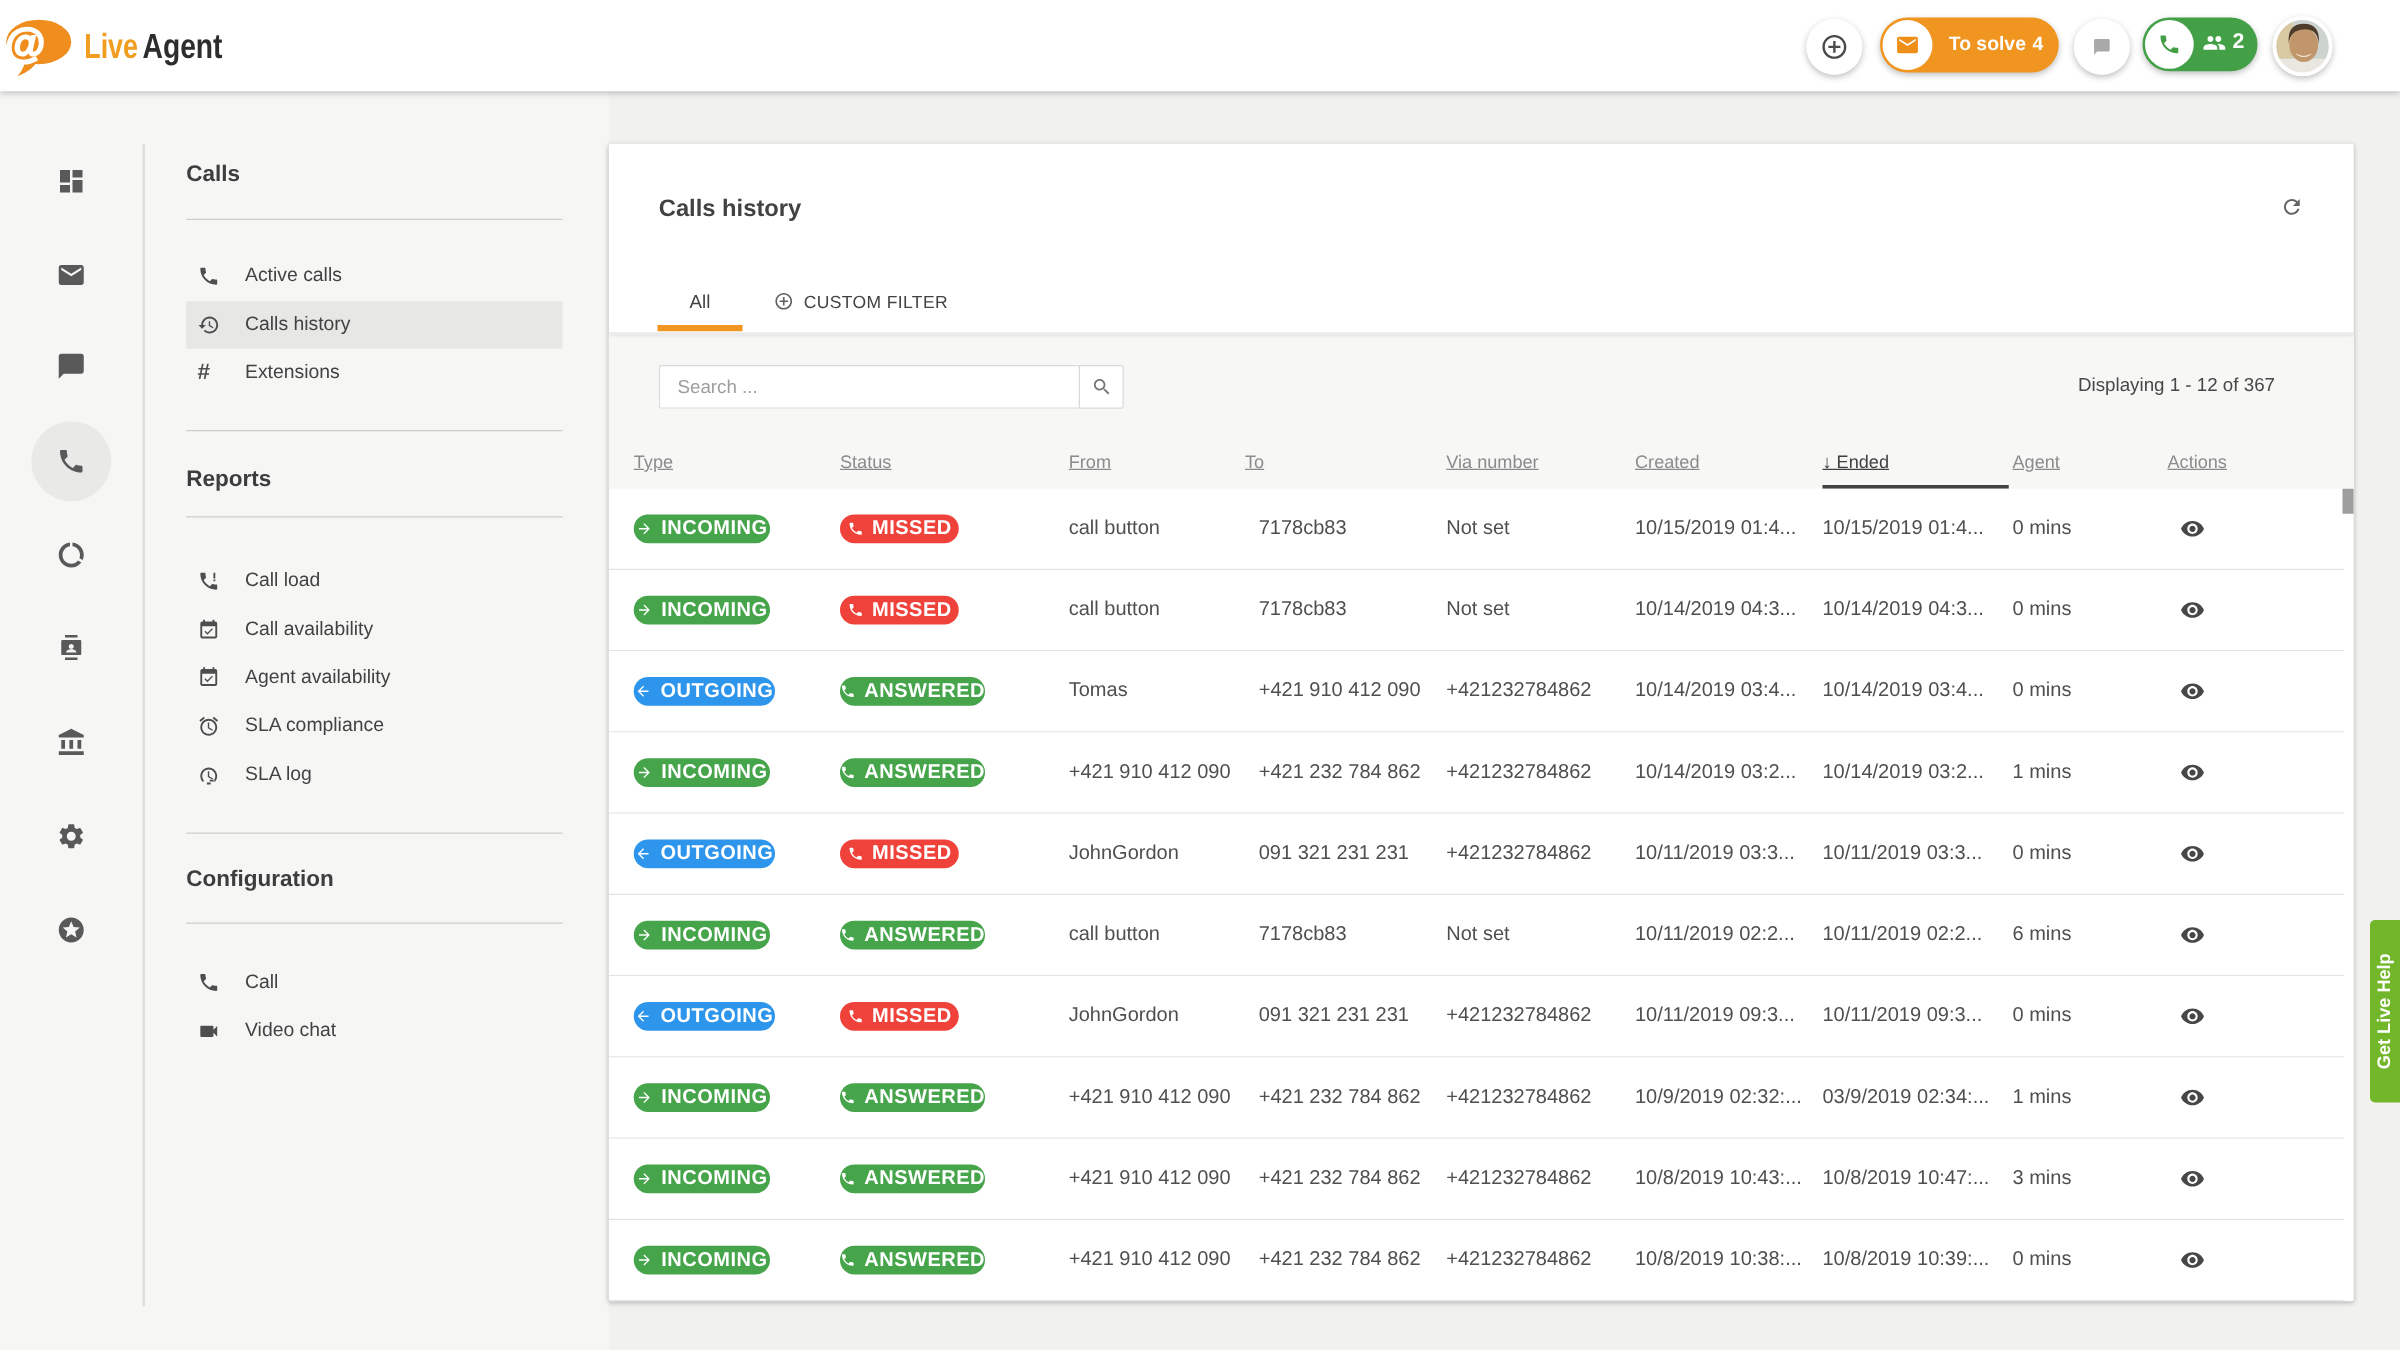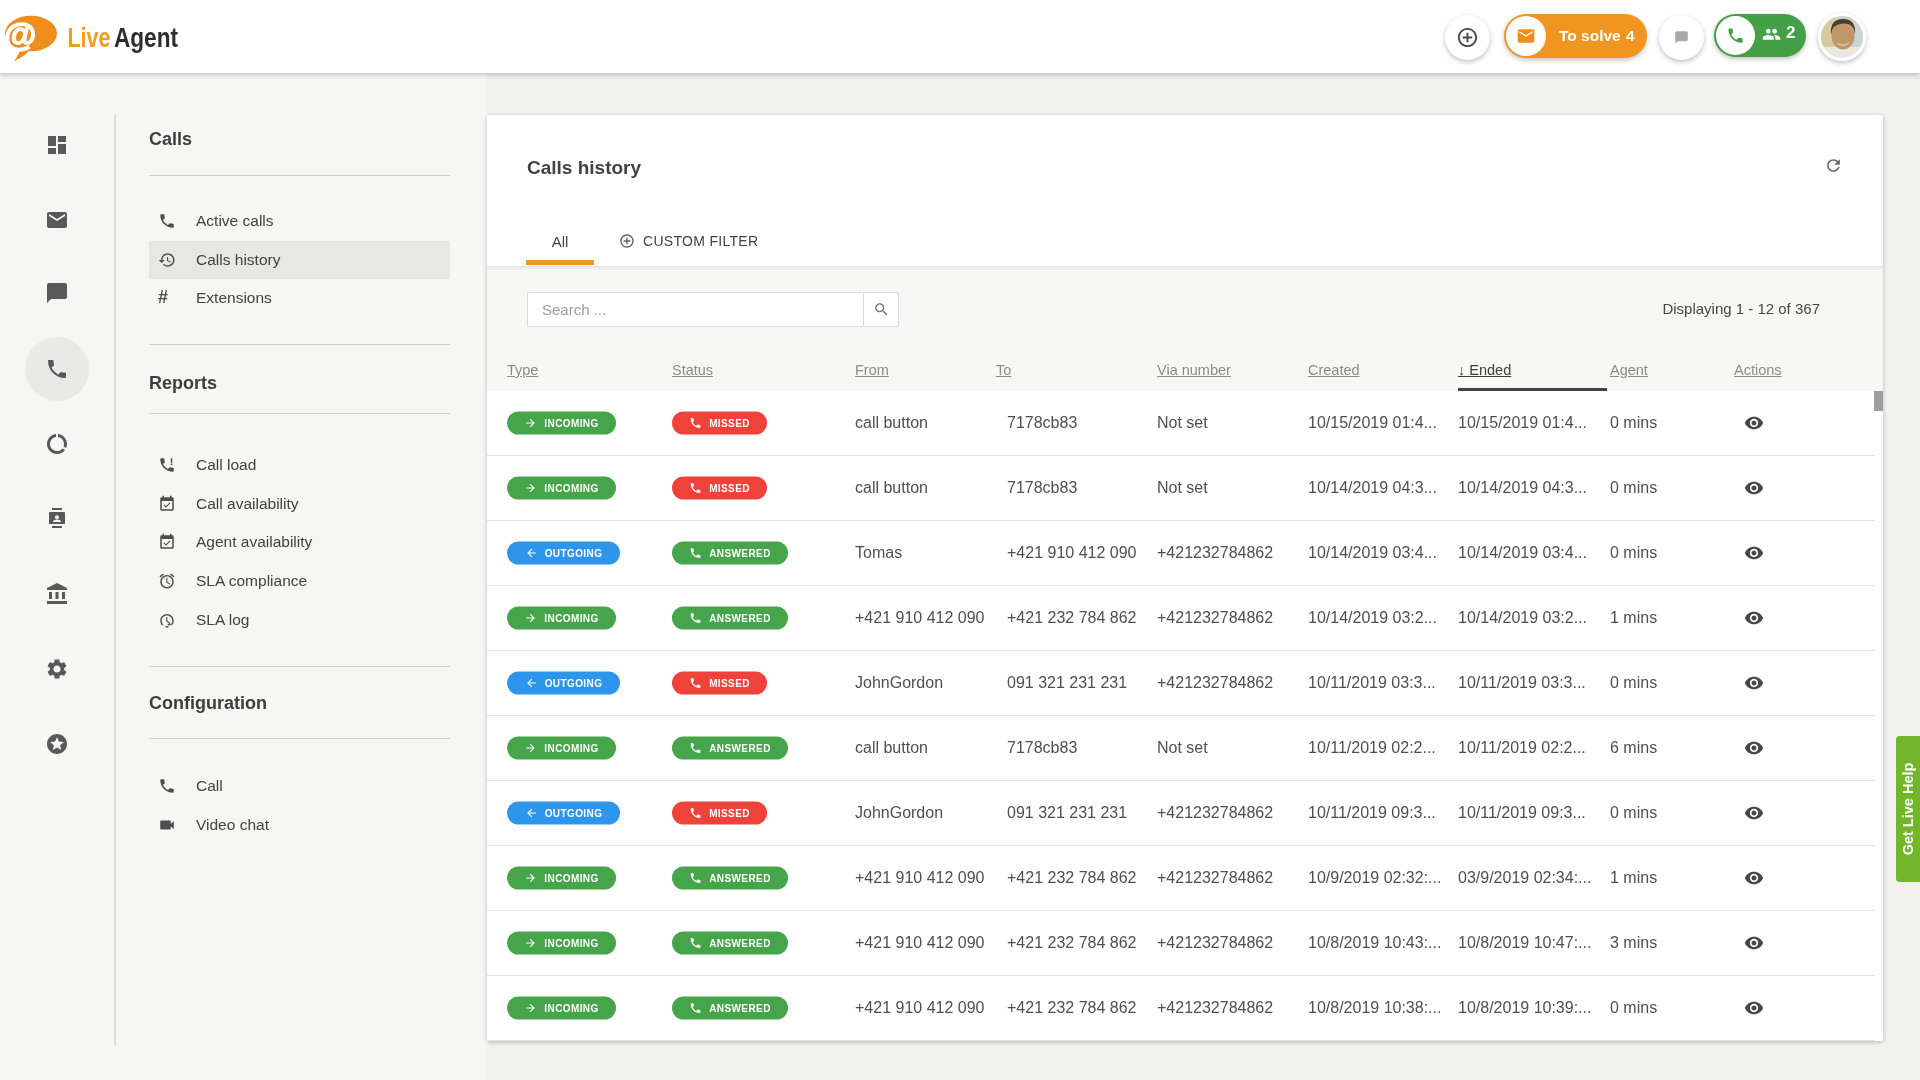--- a/index.html
+++ b/index.html
@@ -41,21 +41,21 @@
 #searchbtn svg { position:absolute; left:9px; top:8px; width:17px; height:17px; fill:#757575; }
 #displaying { position:absolute; right:63px; top:185px; font-size:15px; color:#474747; }
 
 
 .th { position:absolute; top:247px; font-size:14.5px; color:#8b8b8b;text-decoration:underline; }
 #ended-underline { position:absolute; left:971px; top:273px; width:149px; height:3px; background:#424242; }
 
 
 .row { position:absolute; left:0; width:1388px; height:65px; border-bottom:1px solid #e3e3e3; background:#ffffff; }
 .cell { position:absolute; top:50%; transform:translateY(-50%); font-size:16px; color:#4f4f4f; white-space:nowrap; }
-.badge { position:absolute; top:50%; transform:translateY(-50%); height:23px; border-radius:12px; color:#ffffff; font-size:10px; font-weight:bold; letter-spacing:0.4px; display:flex; align-items:center; justify-content:center; }
+.badge { position:absolute; top:50%; transform:translateY(-50%); height:23px; border-radius:12px; color:#ffffff; font-size:16px; font-weight:bold; letter-spacing:0.4px; display:flex; align-items:center; justify-content:center; }
 .badge svg { width:13px; height:13px; fill:#ffffff; margin-right:7px; }
 .bg-green { background:#46a44b; }
 .bg-blue { background:#2d96ec; }
 .bg-red { background:#ef423b;justify-content:center; }
 .eye { position:absolute; left:1257px; top:50%; transform:translateY(-50%); width:20px; height:20px; }
 .eye svg { width:20px; height:20px; fill:#474747; }
 
 #scrollthumb { position:absolute; left:1387px; top:276px; width:9px; height:20px; background:#9e9e9e; }
 
 

